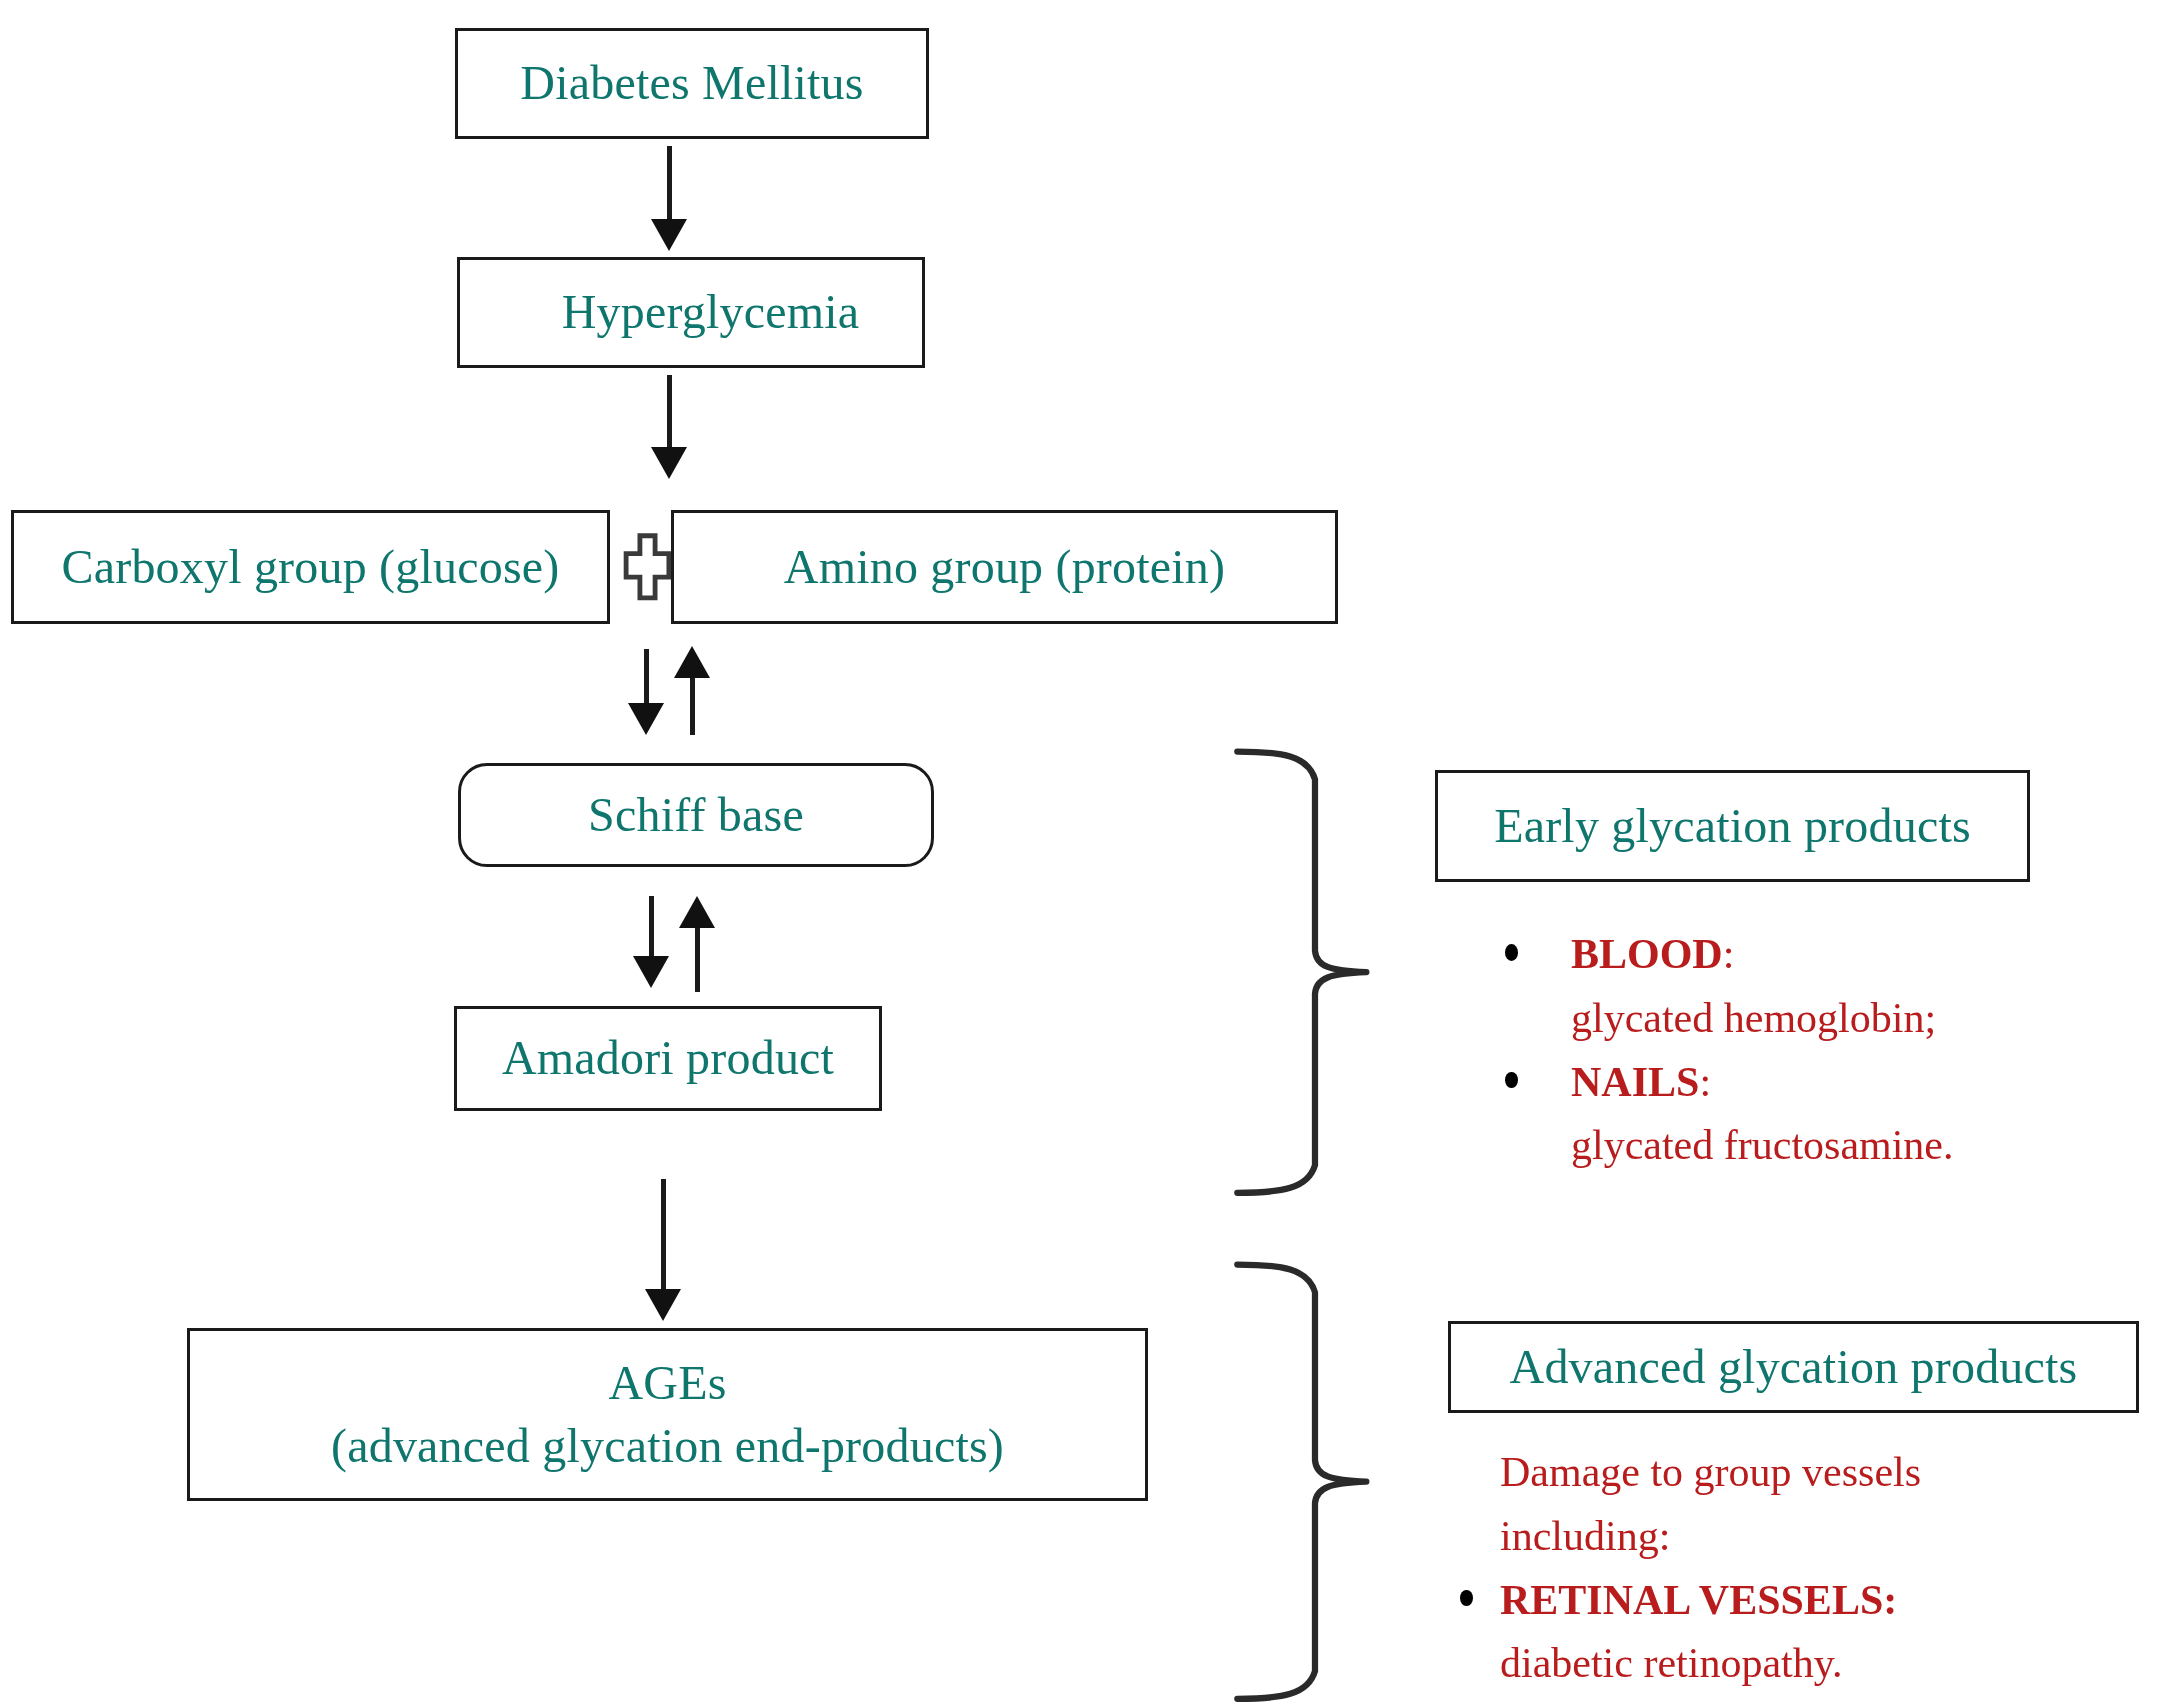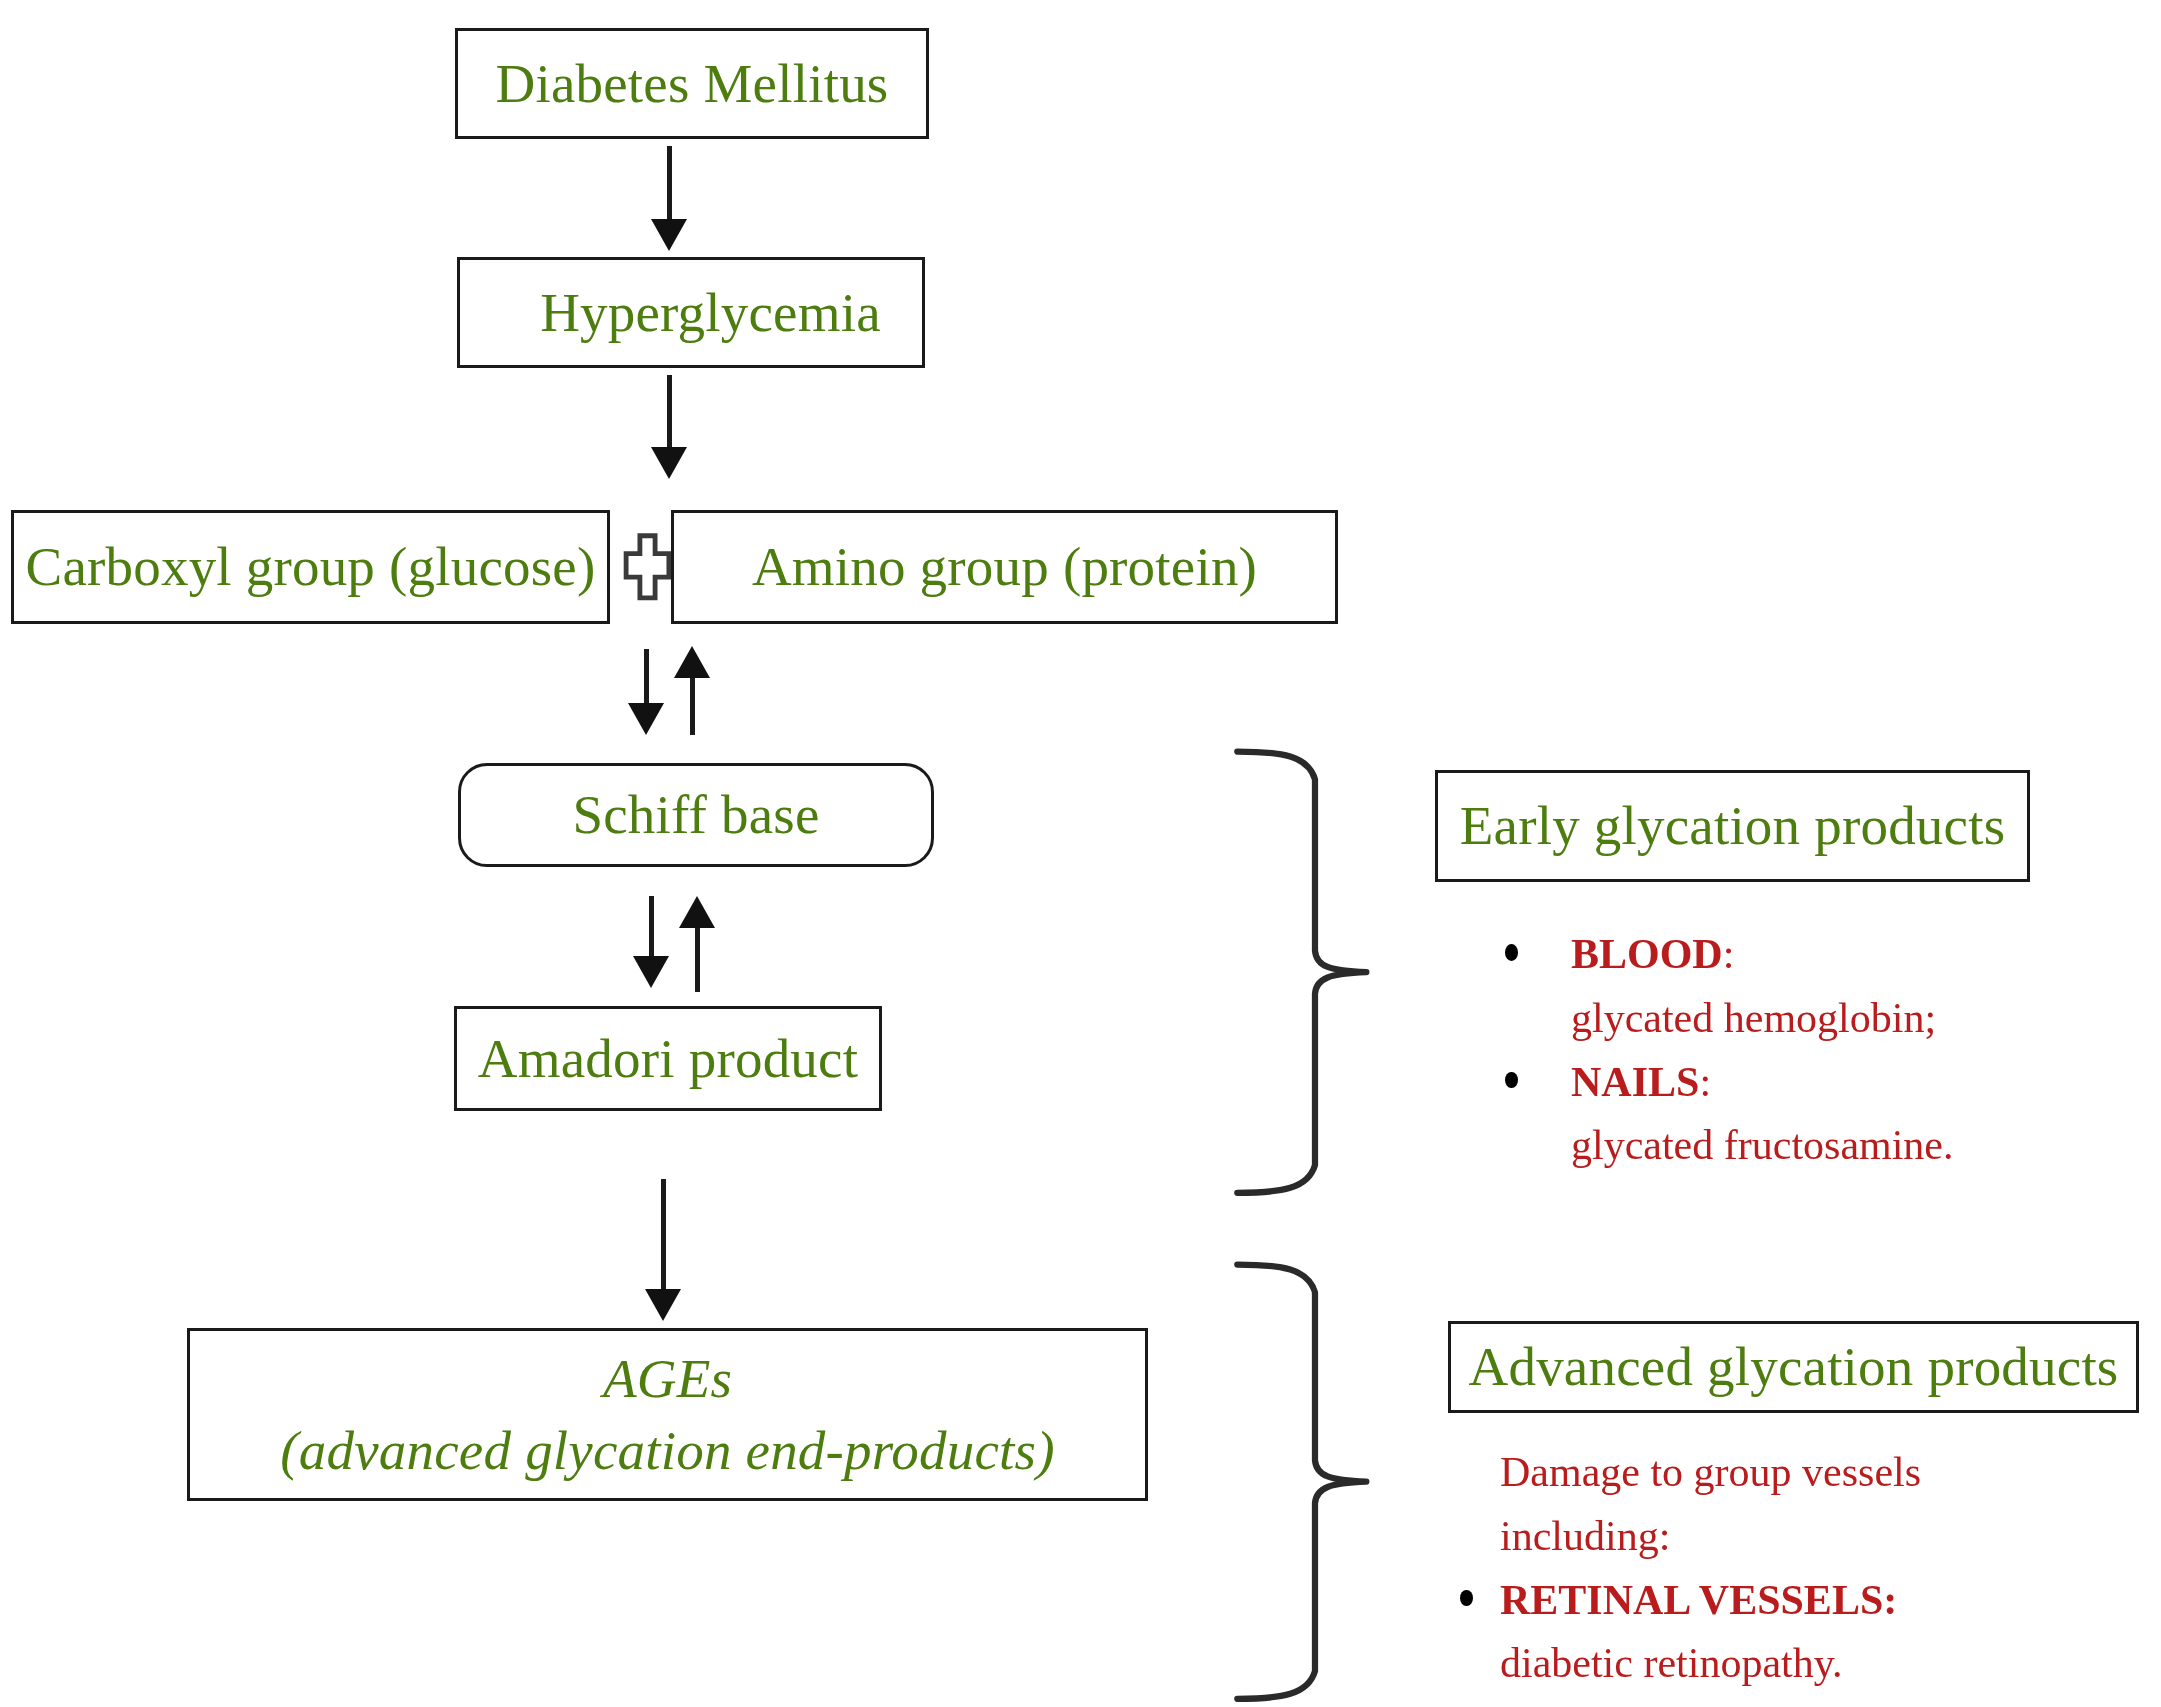--- a/index.html
+++ b/index.html
@@ -21,25 +21,25 @@
   .pbox {
     position: absolute;
     box-sizing: border-box;
     border: 3.5px solid #1a1a1a;
     background: #ffffff;
     display: flex;
     align-items: center;
     justify-content: center;
     text-align: center;
     line-height: 1.22;
-    font-size: 55px;
-    color: #4d7c0f;
+    font-size: 48px;
+    color: #0f766e;
     letter-spacing: 0.2px;
   }
-  .pbox.two-line { line-height: 1.30; font-style: italic; }
+  .pbox.two-line { line-height: 1.30; }
 
   
   .arrow-shaft {
     position: absolute;
     background: #1a1a1a;
     width: 4.9px;
   }
   .arrow-head-down, .arrow-head-up {
     position: absolute;
     width: 0;

